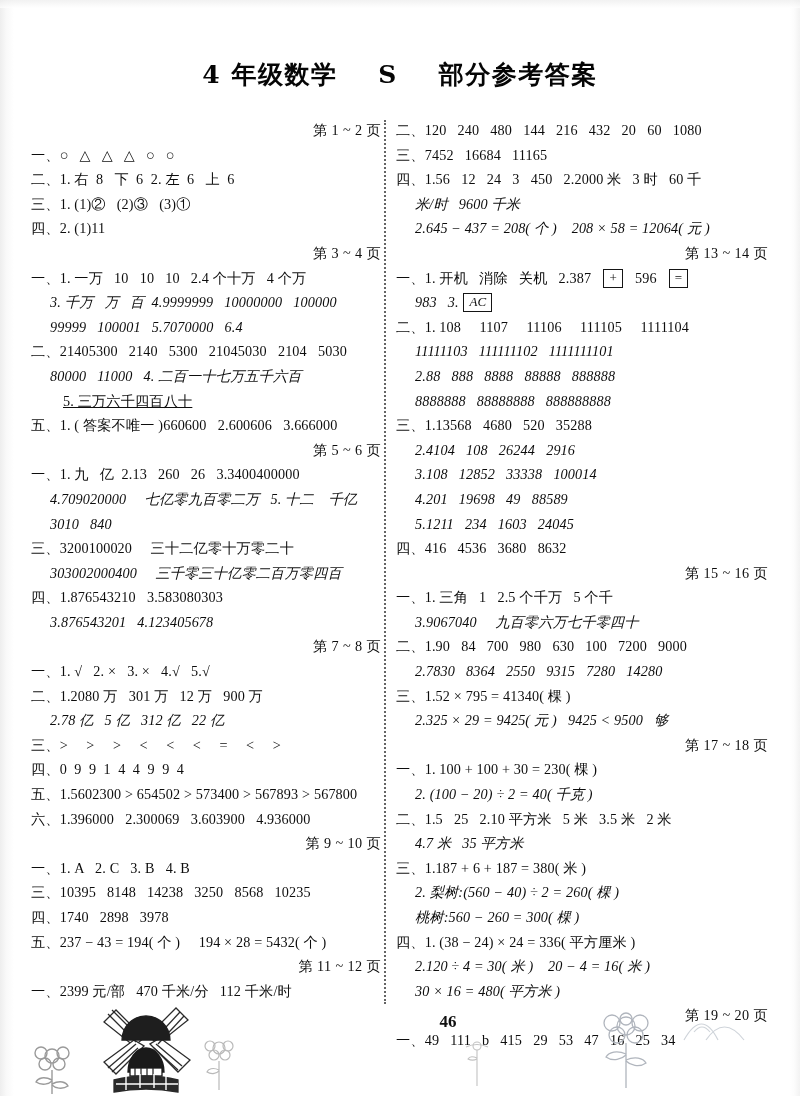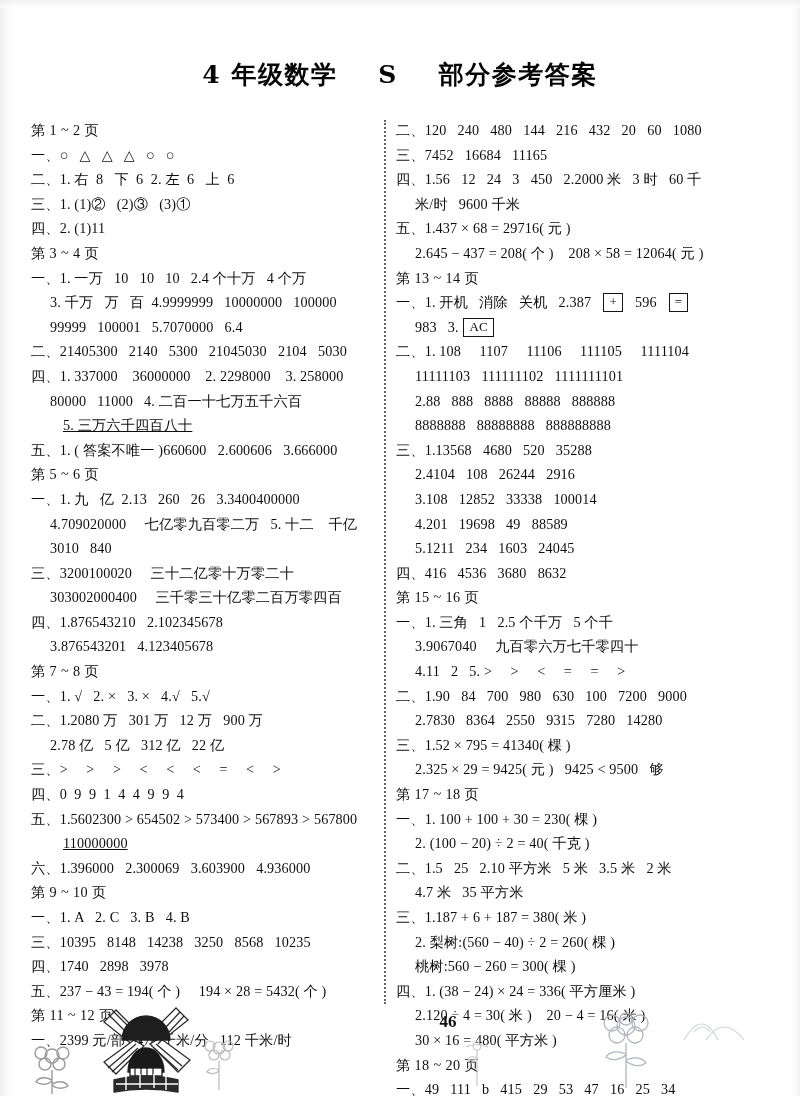--- a/index.html
+++ b/index.html
@@ -88,26 +88,27 @@
   }
 
   
   .line {
     font-size: 14.2px;
     line-height: 24.6px;
     white-space: pre;
     color: #0d0d0d;
     letter-spacing: .15px;
   }
-  .line.indent1 { padding-left: 19px; }
+  .line.indent1 { padding-left: 19px; font-style: italic; }
   .line.indent2 { padding-left: 32px; text-decoration: underline; }
 
   
   .line.section {
     letter-spacing: .4px;
+    text-align: right;
   }
 
   
   .keybox {
     display: inline-block;
     border: 1.4px solid #151515;
     padding: 0px 5px 1px 5px;
     margin: 0 1px;
     line-height: 16px;
     font-size: 13px;
@@ -158,89 +159,85 @@
         <div class="line section">第 1 ~ 2 页</div>
         <div class="line">一、○   △   △   △   ○   ○</div>
         <div class="line">二、1. 右  8   下  6  2. 左  6   上  6</div>
         <div class="line">三、1. (1)②   (2)③   (3)①</div>
         <div class="line">四、2. (1)11</div>
         <div class="line section">第 3 ~ 4 页</div>
         <div class="line">一、1. 一万   10   10   10   2.4 个十万   4 个万</div>
         <div class="line indent1">3. 千万   万   百  4.9999999   10000000   100000</div>
         <div class="line indent1">99999   100001   5.7070000   6.4</div>
         <div class="line">二、21405300   2140   5300   21045030   2104   5030</div>
-        <div class="line">四、1. 337000    36000000    2. 2298000    3. 258000</div>
         <div class="line indent1">80000   11000   4. 二百一十七万五千六百</div>
         <div class="line indent2">5. 三万六千四百八十</div>
         <div class="line">五、1. ( 答案不唯一 )660600   2.600606   3.666000</div>
         <div class="line section">第 5 ~ 6 页</div>
         <div class="line">一、1. 九   亿  2.13   260   26   3.3400400000</div>
         <div class="line indent1">4.709020000     七亿零九百零二万   5. 十二    千亿</div>
         <div class="line indent1">3010   840</div>
         <div class="line">三、3200100020     三十二亿零十万零二十</div>
         <div class="line indent1">303002000400     三千零三十亿零二百万零四百</div>
-        <div class="line">四、1.876543210   2.102345678</div>
+        <div class="line">四、1.876543210   3.583080303</div>
         <div class="line indent1">3.876543201   4.123405678</div>
         <div class="line section">第 7 ~ 8 页</div>
         <div class="line">一、1. √   2. ×   3. ×   4.√   5.√</div>
         <div class="line">二、1.2080 万   301 万   12 万   900 万</div>
         <div class="line indent1">2.78 亿   5 亿   312 亿   22 亿</div>
         <div class="line">三、&gt;     &gt;     &gt;     &lt;     &lt;     &lt;     =     &lt;     &gt;</div>
         <div class="line">四、0  9  9  1  4  4  9  9  4</div>
         <div class="line">五、1.5602300 &gt; 654502 &gt; 573400 &gt; 567893 &gt; 567800</div>
-        <div class="line indent2">110000000</div>
         <div class="line">六、1.396000   2.300069   3.603900   4.936000</div>
         <div class="line section">第 9 ~ 10 页</div>
         <div class="line">一、1. A   2. C   3. B   4. B</div>
         <div class="line">三、10395   8148   14238   3250   8568   10235</div>
         <div class="line">四、1740   2898   3978</div>
         <div class="line">五、237 − 43 = 194( 个 )     194 × 28 = 5432( 个 )</div>
         <div class="line section">第 11 ~ 12 页</div>
         <div class="line">一、2399 元/部   470 千米/分   112 千米/时</div>
       </div>
     <div class="col" id="col-right">
         <div class="line">二、120   240   480   144   216   432   20   60   1080</div>
         <div class="line">三、7452   16684   11165</div>
         <div class="line">四、1.56   12   24   3   450   2.2000 米   3 时   60 千</div>
         <div class="line indent1">米/时   9600 千米</div>
-        <div class="line">五、1.437 × 68 = 29716( 元 )</div>
         <div class="line indent1">2.645 − 437 = 208( 个 )    208 × 58 = 12064( 元 )</div>
         <div class="line section">第 13 ~ 14 页</div>
         <div class="line">一、1. 开机   消除   关机   2.387   <span class="keybox">+</span>   596   <span class="keybox">=</span></div>
         <div class="line indent1">983   3. <span class="keybox">AC</span></div>
         <div class="line">二、1. 108     1107     11106     111105     1111104</div>
         <div class="line indent1">11111103   111111102   1111111101</div>
         <div class="line indent1">2.88   888   8888   88888   888888</div>
         <div class="line indent1">8888888   88888888   888888888</div>
         <div class="line">三、1.13568   4680   520   35288</div>
         <div class="line indent1">2.4104   108   26244   2916</div>
         <div class="line indent1">3.108   12852   33338   100014</div>
         <div class="line indent1">4.201   19698   49   88589</div>
         <div class="line indent1">5.1211   234   1603   24045</div>
         <div class="line">四、416   4536   3680   8632</div>
         <div class="line section">第 15 ~ 16 页</div>
         <div class="line">一、1. 三角   1   2.5 个千万   5 个千</div>
         <div class="line indent1">3.9067040     九百零六万七千零四十</div>
-        <div class="line indent1">4.11   2   5. &gt;     &gt;     &lt;     =     =     &gt;</div>
         <div class="line">二、1.90   84   700   980   630   100   7200   9000</div>
         <div class="line indent1">2.7830   8364   2550   9315   7280   14280</div>
         <div class="line">三、1.52 × 795 = 41340( 棵 )</div>
         <div class="line indent1">2.325 × 29 = 9425( 元 )   9425 &lt; 9500   够</div>
         <div class="line section">第 17 ~ 18 页</div>
         <div class="line">一、1. 100 + 100 + 30 = 230( 棵 )</div>
         <div class="line indent1">2. (100 − 20) ÷ 2 = 40( 千克 )</div>
         <div class="line">二、1.5   25   2.10 平方米   5 米   3.5 米   2 米</div>
         <div class="line indent1">4.7 米   35 平方米</div>
         <div class="line">三、1.187 + 6 + 187 = 380( 米 )</div>
         <div class="line indent1">2. 梨树:(560 − 40) ÷ 2 = 260( 棵 )</div>
         <div class="line indent1">桃树:560 − 260 = 300( 棵 )</div>
         <div class="line">四、1. (38 − 24) × 24 = 336( 平方厘米 )</div>
         <div class="line indent1">2.120 ÷ 4 = 30( 米 )    20 − 4 = 16( 米 )</div>
         <div class="line indent1">30 × 16 = 480( 平方米 )</div>
-        <div class="line section">第 18 ~ 20 页</div>
+        <div class="line section">第 19 ~ 20 页</div>
         <div class="line">一、49   111   b   415   29   53   47   16   25   34</div>
       </div>
   </div>
 
   <div id="page-number">46</div>
 
   <div id="decor">
 
     <svg class="decor-item" style="left:22px; top:42px;" width="60" height="56" viewBox="0 0 60 56">
       <g fill="none" stroke="#9a9a9a" stroke-width="1.4">

